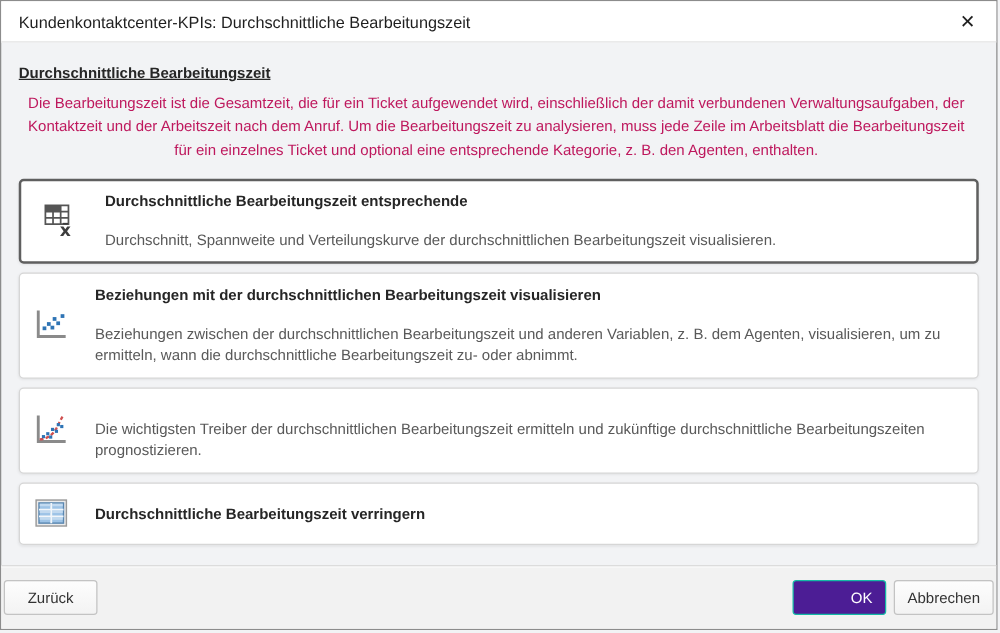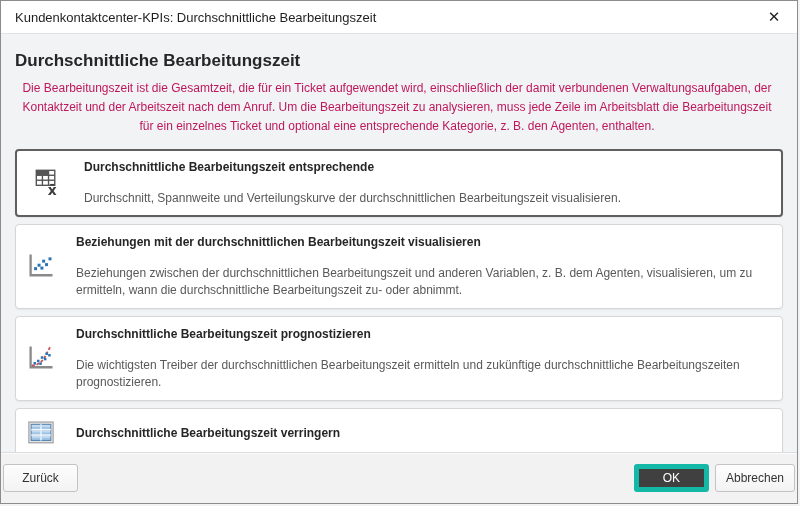--- a/index.html
+++ b/index.html
@@ -40,23 +40,24 @@
     font-family:"DejaVu Sans",sans-serif;
   }
   
   .content{
     flex:1;
     padding:13px 14px 0 14px;
     box-sizing:border-box;
     overflow:hidden;
   }
   .page-heading{
-    font-size:17px;font-weight:bold;
+    font-size:12px;font-weight:bold;
     color:#262626;
     margin:4px 0 8px 0;
+    text-decoration:underline;
   }
   .page-desc{
     font-size:12px;color:#be185d;
     line-height:1.58;
     margin:0 4px 13px 0;
     text-align:center;
   }
   
   .card{
     background:#ffffff;
@@ -103,23 +104,24 @@
     font-size:12px;
     font-family:"Liberation Sans","DejaVu Sans",sans-serif;
     border:1px solid #c3c3c3;
     border-radius:3px;
     background:linear-gradient(#fdfdfd,#f3f3f3);
     color:#333333;
     cursor:pointer;
     padding:0 10px;
   }
   .btn.primary{
-    background:#404040;
-    border:5px solid #14b8a6;
+    background:#4c1d95;
+    border:1px solid #14b8a6;
     color:#ffffff;
+    text-align:right;
   }
   .footer .spacer{flex:1;}
   .footer .btn + .btn{margin-left:6px;}
 </style>
 </head>
 <body>
 
 <div class="dialog">
 
   <div class="titlebar">
@@ -181,21 +183,20 @@
             <rect x="9.5" y="14.5" width="2.2" height="2.2"></rect>
             <rect x="11.5" y="16.8" width="2.2" height="2.2"></rect>
             <rect x="12.8" y="11.5" width="2.2" height="2.2"></rect>
             <rect x="15.5" y="12.8" width="2.2" height="2.2"></rect>
             <rect x="16.8" y="8.2" width="2.2" height="2.2"></rect>
             <rect x="19.2" y="9.5" width="2.2" height="2.2"></rect>
           </g>
         </svg>
       </span>
       <span class="texts">
-        <div class="card-title">Durchschnittliche Bearbeitungszeit prognostizieren</div>
         <div class="card-desc">Die wichtigsten Treiber der durchschnittlichen Bearbeitungszeit ermitteln und zukünftige durchschnittliche Bearbeitungszeiten prognostizieren.</div>
       </span>
     </div>
 
     <div class="card">
       <span class="icon-box">
         <svg width="30" height="30" viewBox="0 0 26 26">
           <rect x="2.5" y="3.5" width="21" height="18" fill="#ececec" stroke="#9a9a9a" stroke-width="1"></rect>
           <rect x="4.5" y="5.5" width="17" height="14" fill="#9dc3e6" stroke="#5b87b0" stroke-width="1"></rect>
           <g stroke="#f2f6fa" stroke-width="1.3">

